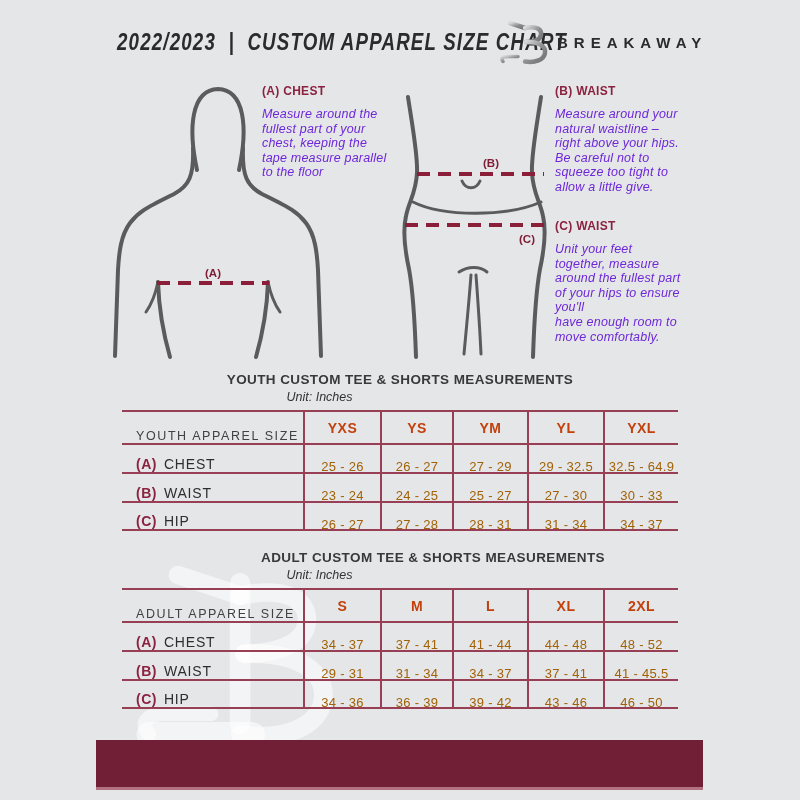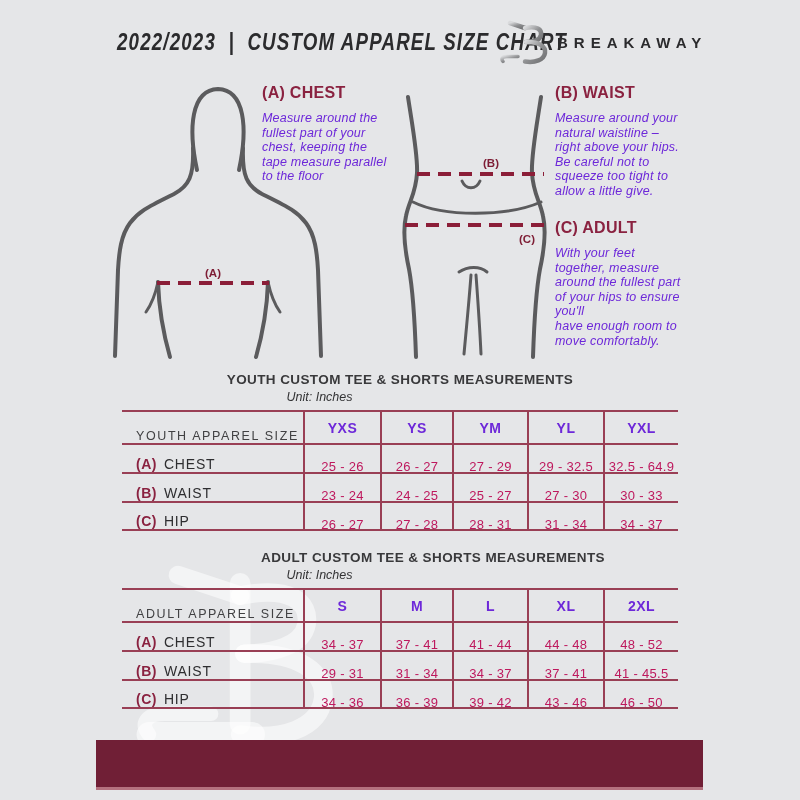--- a/index.html
+++ b/index.html
@@ -19,21 +19,21 @@
     font-weight:700; font-size:24px; letter-spacing:1.5px; color:#2b2b2d;
   }
   .brand {
     position:absolute; left:557px; top:34px;
     font-weight:700; font-size:15px; letter-spacing:6px; color:#2b2b2d;
   }
   .logo-svg { position:absolute; left:498px; top:16px; }
 
   
   .guide-block { position:absolute; }
-  .guide-heading { font-size:16px; font-weight:700; color:#8a2240; letter-spacing:0.3px; }
+  .guide-heading { font-size:12px; font-weight:700; color:#8a2240; letter-spacing:0.3px; }
   .guide-body {
     margin-top:9px; font-size:12.5px; font-style:italic; color:#6d28d9;
     line-height:14.6px; white-space:pre-line; letter-spacing:0.2px;
   }
   #chest-block { left:262px; top:84px; width:190px; }
   #waist-block { left:555px; top:84px; width:165px; }
   #hips-block  { left:555px; top:219px; width:175px; }
 
   
   .figures { position:absolute; left:0; top:0; pointer-events:none; }
@@ -66,24 +66,24 @@
   #youth-table { top:410px; }
   #adult-table { top:588px; }
   .cell {
     box-sizing:border-box; display:flex; align-items:center;
     border-top:2px solid #993f55;
   }
   .cell.v { justify-content:center; border-left:2px solid #993f55; }
   .cell.first { padding-left:14px;align-items:flex-end; }
   .cell.bottom { border-bottom:2px solid #993f55; }
   .size-header-text { font-size:12.5px; letter-spacing:1.6px; color:#414143; }
-  .size-name { font-weight:700; font-size:14px; letter-spacing:0.5px; color:#6d28d9; }
+  .size-name { font-weight:700; font-size:14px; letter-spacing:0.5px; color:#c2410c; }
   .row-key { font-weight:700; font-size:14px; color:#8a2240; margin-right:7px; letter-spacing:0.5px; }
   .row-label { font-size:14px; color:#2e2e30; letter-spacing:0.8px; }
-  .val { font-size:13px; color:#be185d; letter-spacing:0.3px;margin-top:16px; }
+  .val { font-size:13px; color:#a16207; letter-spacing:0.3px;margin-top:16px; }
 
   
   .watermark { position:absolute; left:128px; top:546px; opacity:1; }
   .footer-bar {
     position:absolute; left:96px; top:740px; width:607px; height:47px;
     background:#701f36; border-bottom:3px solid #b4717f;
   }
   .defs-holder { position:absolute; width:0; height:0; overflow:hidden; }
 </style>
 </head>
@@ -165,22 +165,22 @@
   <div class="guide-block" id="waist-block">
     <div class="guide-heading">(B) WAIST</div>
     <div class="guide-body">Measure around your
 natural waistline –
 right above your hips.
 Be careful not to
 squeeze too tight to
 allow a little give.</div>
   </div>
   <div class="guide-block" id="hips-block">
-    <div class="guide-heading">(C) ADULT</div>
-    <div class="guide-body">With your feet
+    <div class="guide-heading">(C) WAIST</div>
+    <div class="guide-body">Unit your feet
 together, measure
 around the fullest part
 of your hips to ensure
 you'll
 have enough room to
 move comfortably.</div>
   </div>
 
   <div class="section-title" id="youth-title">YOUTH CUSTOM TEE &amp; SHORTS MEASUREMENTS</div>
   <div class="unit-line" id="youth-unit">Unit: Inches</div>

